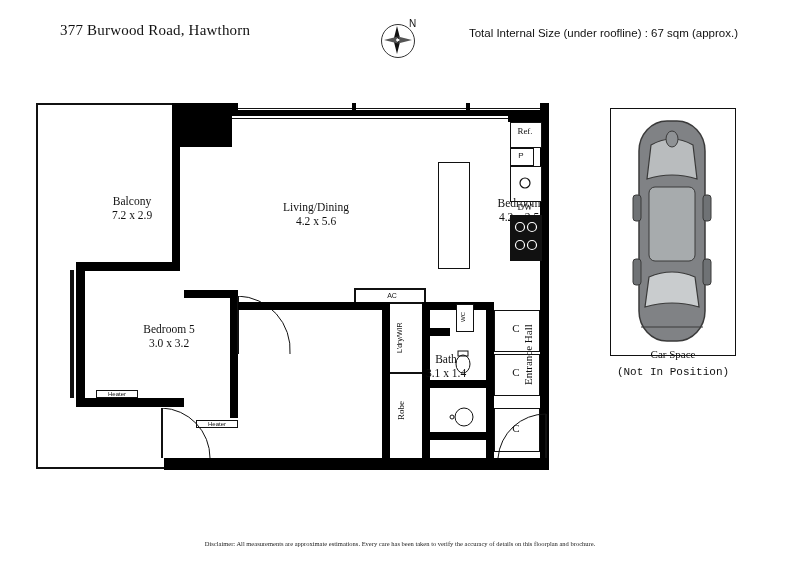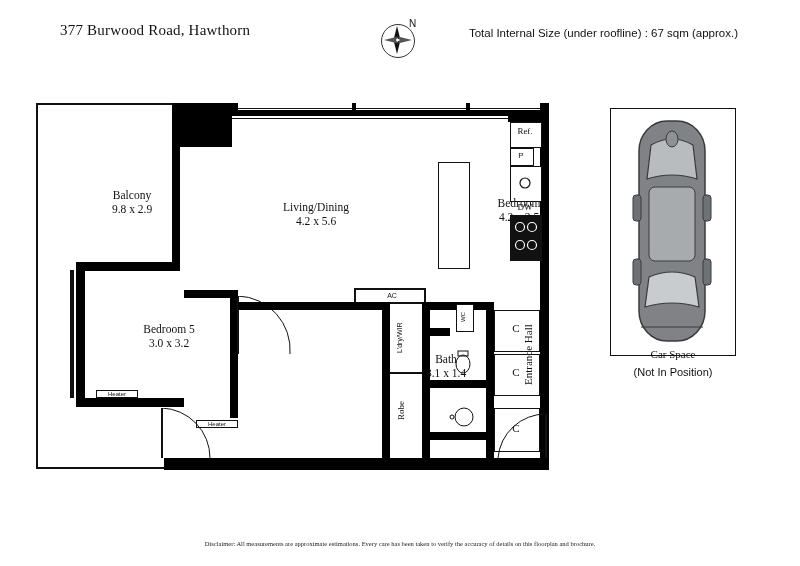--- a/index.html
+++ b/index.html
@@ -66,21 +66,21 @@
   #car-box{
     position:absolute;left:0;top:0;width:124px;height:246px;
     border:1px solid #111;background:#fff;
   }
   #car-caption{
     position:absolute;left:0;top:240px;width:126px;text-align:center;
     font-size:11px;font-family:"Liberation Serif", serif;
   }
   #car-caption2{
     position:absolute;left:0;top:258px;width:126px;text-align:center;
-    font-size:11px;font-family:Liberation Sans, sans-serif;
+    font-size:11px;font-family:Liberation Mono, monospace;
   }
 
   #disclaimer{
     left:0;top:540px;width:800px;text-align:center;
     font-size:6.5px;color:#222;
     font-family:"Liberation Serif", serif;
   }
 
   
   .appl{position:absolute;border:1.3px solid #111;background:#fff;}
@@ -114,23 +114,23 @@
   <div class="thinline" style="left:196px;top:18px;width:314px;height:1px;"></div>
   <div class="wall" style="left:196px;top:3px;width:6px;height:7px;"></div>
   <div class="wall" style="left:316px;top:3px;width:4px;height:7px;"></div>
   <div class="wall" style="left:430px;top:3px;width:4px;height:7px;"></div>
 
   <div class="wall" style="left:504px;top:3px;width:9px;height:367px;"></div>
 
   <div class="wall" style="left:128px;top:358px;width:385px;height:12px;"></div>
 
   <div class="wall" style="left:136px;top:47px;width:8px;height:115px;"></div>
-  <div class="room-label" style="left:36px;top:88px;width:120px;">
+  <div class="room-label" style="left:36px;top:94px;width:120px;">
     <span class="nm">Balcony</span>
-    <span class="dim">9.8 x 2.9</span>
+    <span class="dim">7.2 x 2.9</span>
   </div>
 
   <div class="wall" style="left:40px;top:162px;width:104px;height:9px;"></div>
 
   <div class="wall" style="left:40px;top:162px;width:9px;height:145px;"></div>
   <div class="thinline" style="left:34px;top:170px;width:4px;height:128px;"></div>
   <div class="wall" style="left:40px;top:298px;width:108px;height:9px;"></div>
   <div class="wall" style="left:194px;top:196px;width:8px;height:62px;"></div>
   <div class="wall" style="left:148px;top:190px;width:54px;height:8px;"></div>
   <div class="wall" style="left:194px;top:258px;width:8px;height:60px;"></div>

